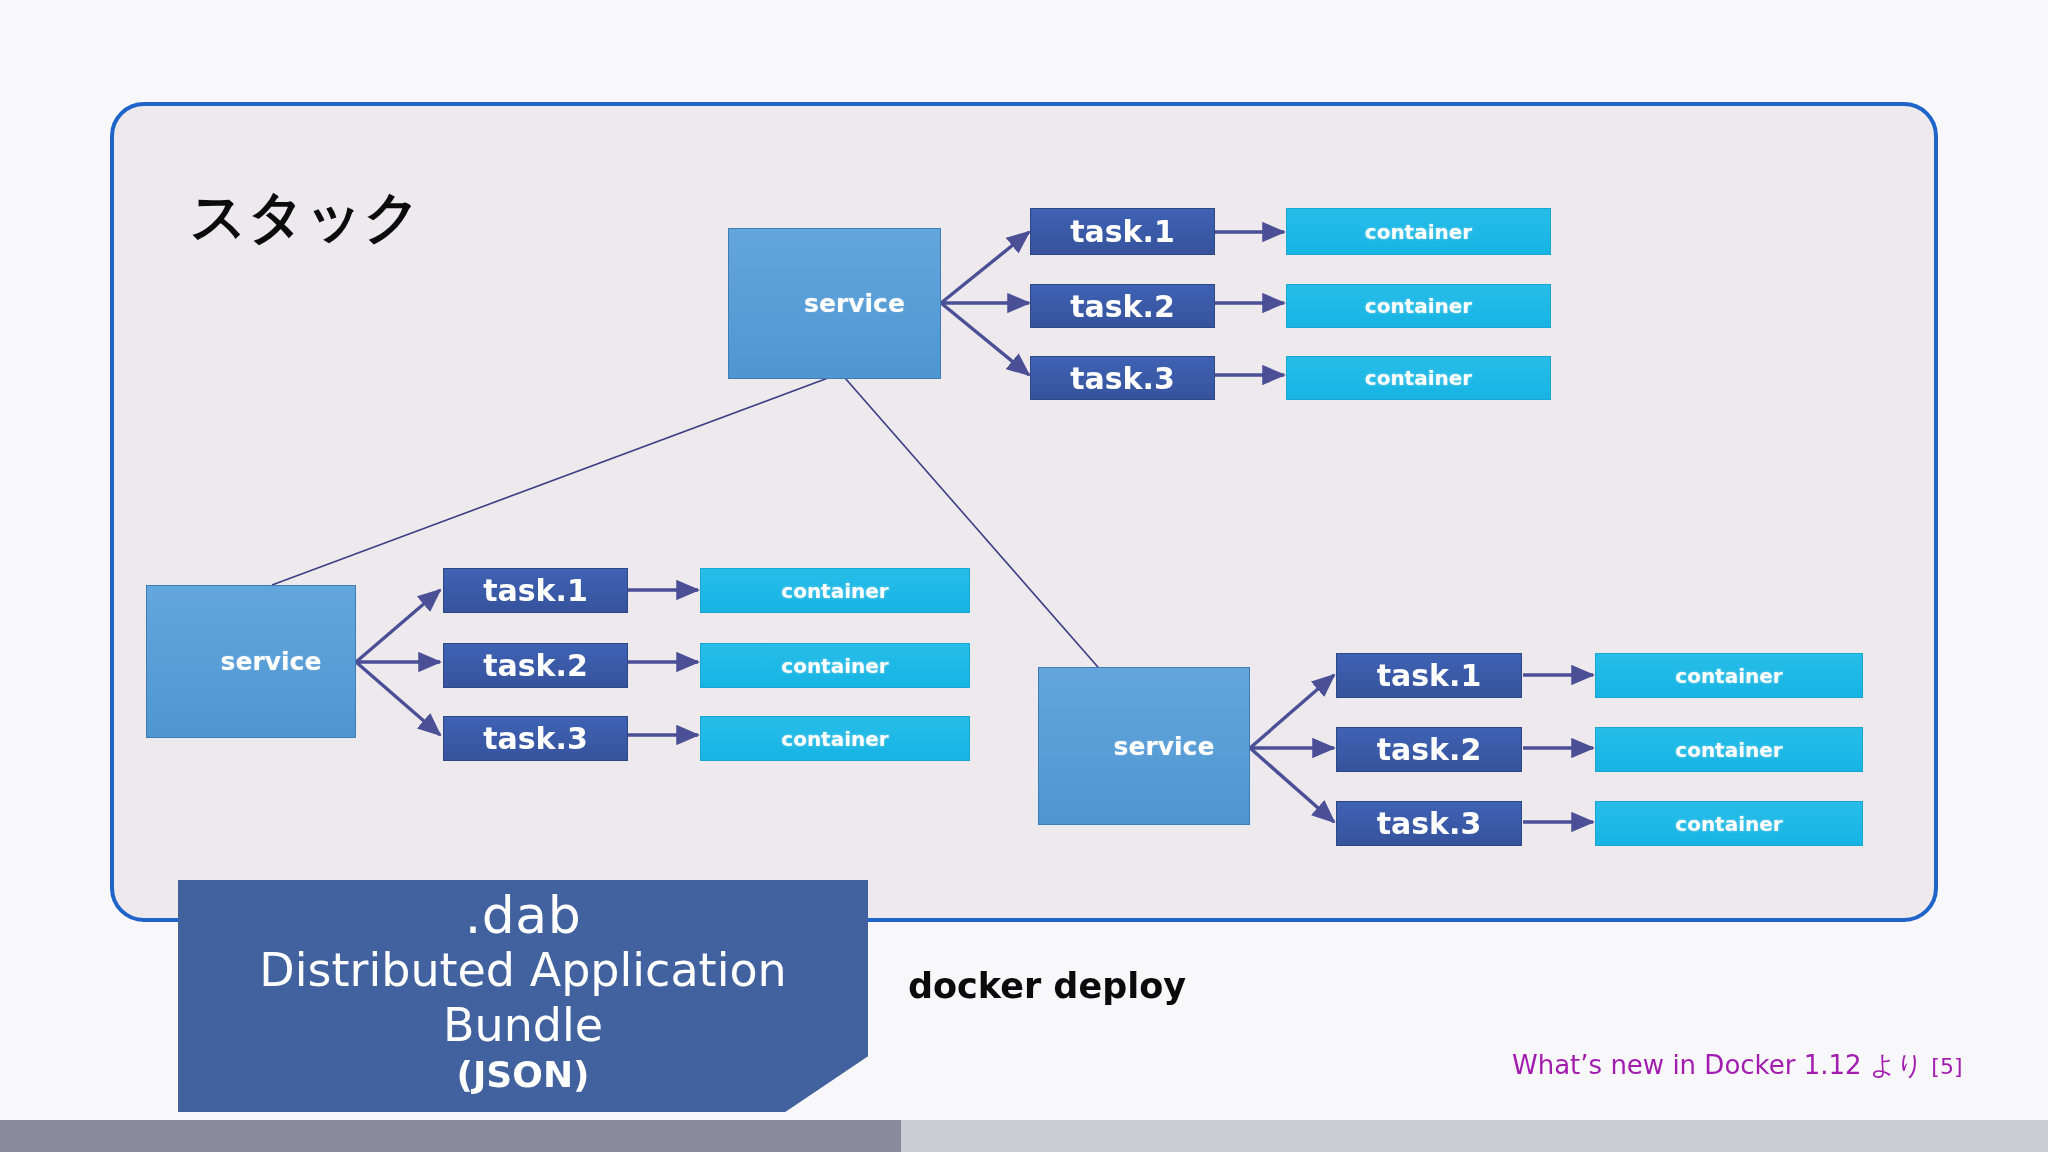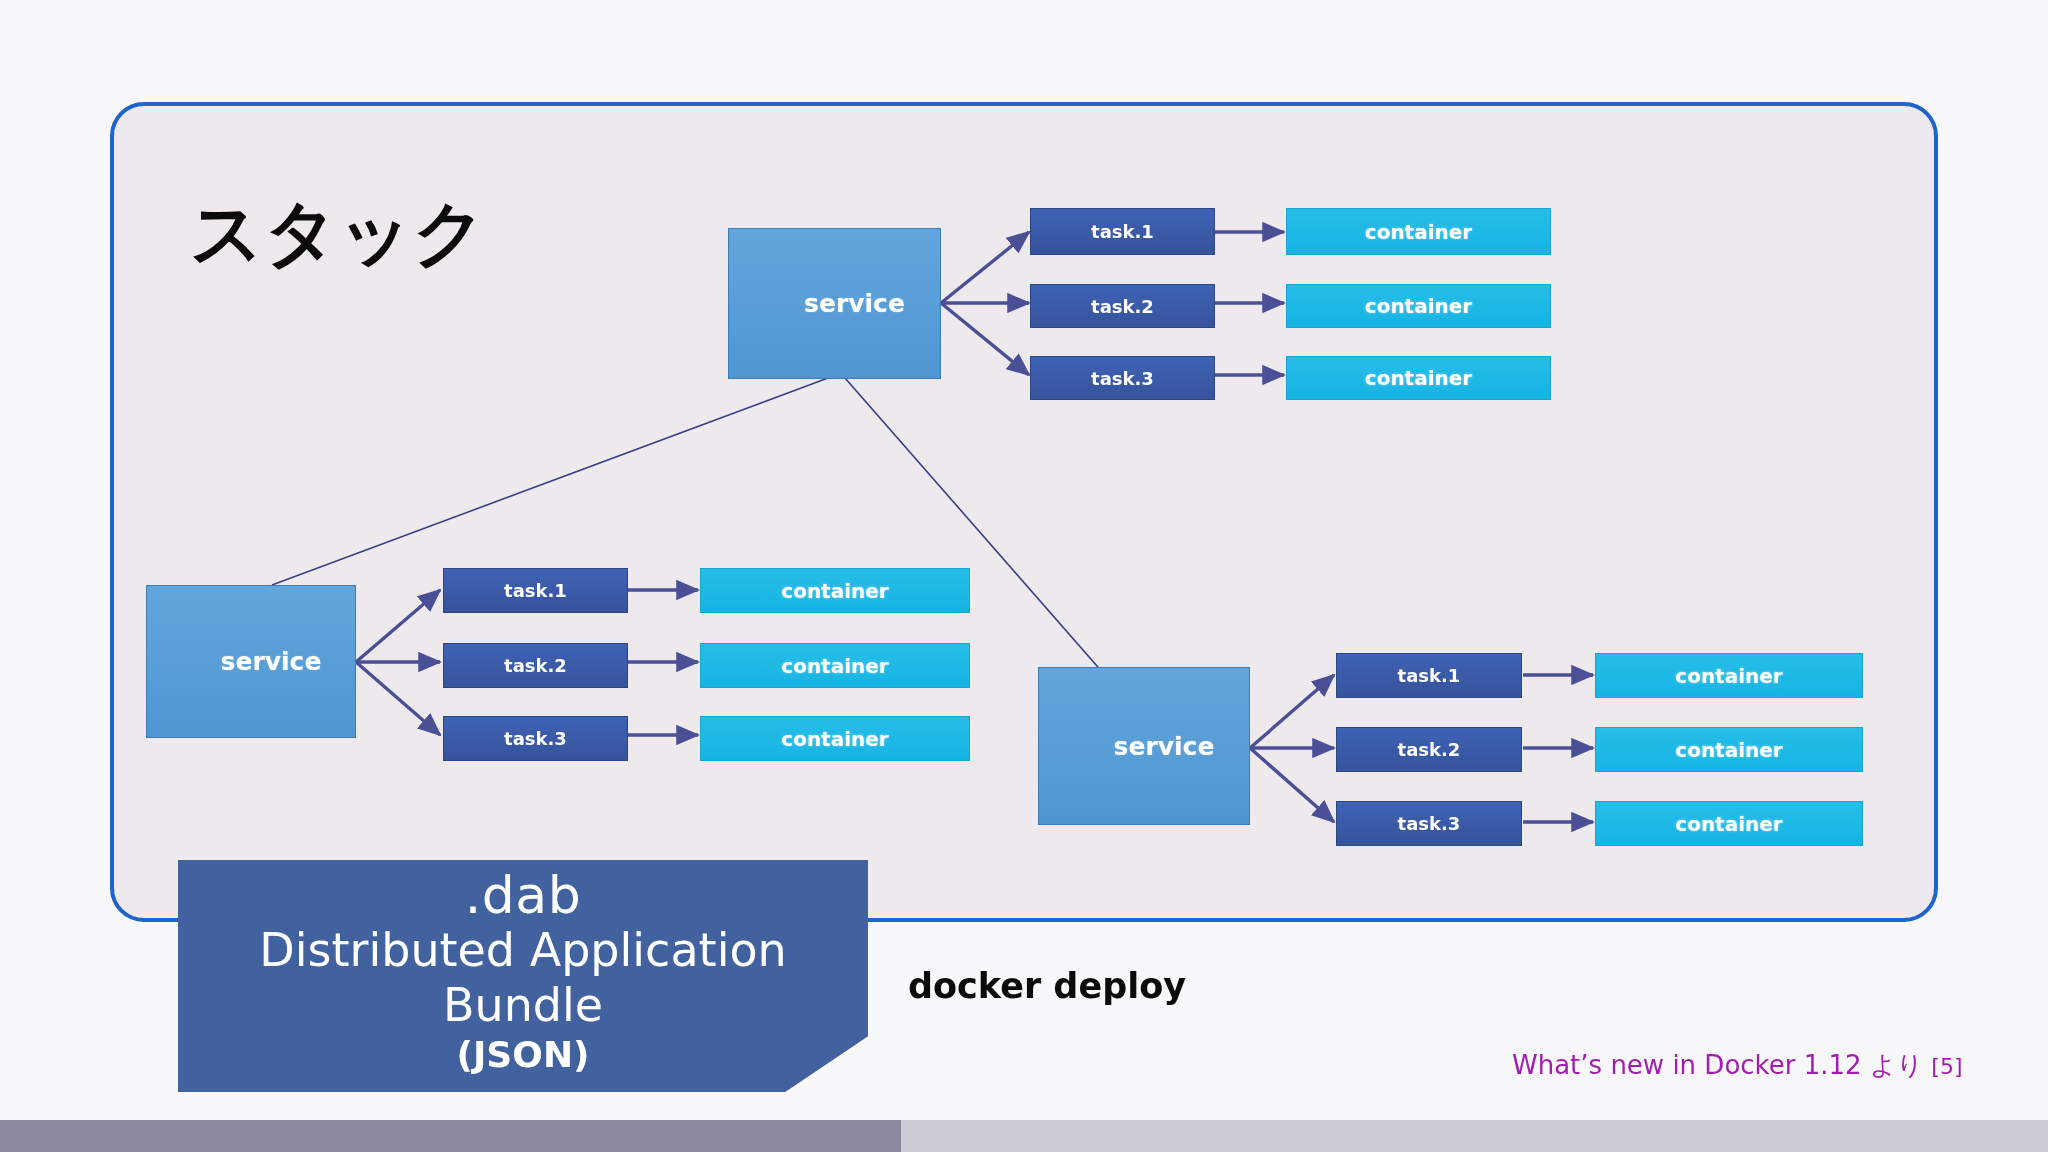--- a/index.html
+++ b/index.html
@@ -34,21 +34,21 @@
   
   #stack-title {
     position: absolute;
     left: 190px;
     top: 182px;
     color: #0b0b0b;
     font-weight: bold;
     line-height: 1.24;
     letter-spacing: 0.5px;
   }
-  #stack-title .jp { font-size: 72px; display: block; margin-top: 7px; }
+  #stack-title .jp { font-size: 56px; display: block; }
   #stack-title .en { font-size: 55px; display: block; }
 
   
   #connectors {
     position: absolute;
     left: 0; top: 0;
     width: 2048px;
     height: 1152px;
     pointer-events: none;
   }
@@ -66,21 +66,21 @@
     justify-content: center;
     box-sizing: border-box;
     text-shadow: 0 0 2px rgba(255,255,255,0.35);
     padding-left: 40px;
   }
   .task-box {
     position: absolute;
     background: linear-gradient(180deg,#3f62b4 0%, #36539c 100%);
     border: 1px solid #2d4784;
     color: #ffffff;
-    font-size: 18px;
+    font-size: 30px;
     font-weight: bold;
     display: flex;
     align-items: center;
     justify-content: center;
     box-sizing: border-box;
   }
   .container-box {
     position: absolute;
     background: linear-gradient(180deg,#27bde8 0%, #16b4e4 100%);
     border: 1px solid #19a6cf;
@@ -91,21 +91,21 @@
     align-items: center;
     justify-content: center;
     box-sizing: border-box;
     text-shadow: 0 0 3px rgba(255,255,255,0.45);
   }
 
   
   #dab-note {
     position: absolute;
     left: 178px;
-    top: 860px;
+    top: 880px;
     width: 690px;
     height: 232px;
     background: #41619f;
     color: #ffffff;
     box-sizing: border-box;
     padding-top: 8px;
     text-align: center;
     clip-path: polygon(0 0, 100% 0, 100% 76%, 88% 100%, 0 100%);
     filter: drop-shadow(5px 6px 4px rgba(60,60,70,0.35));
   }

